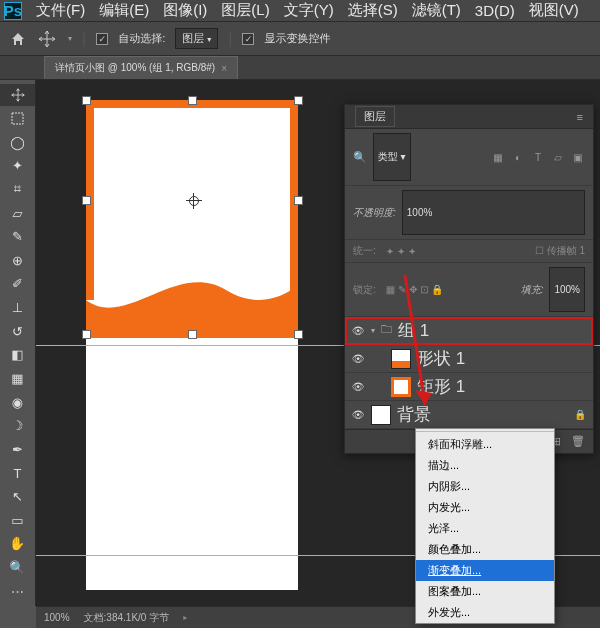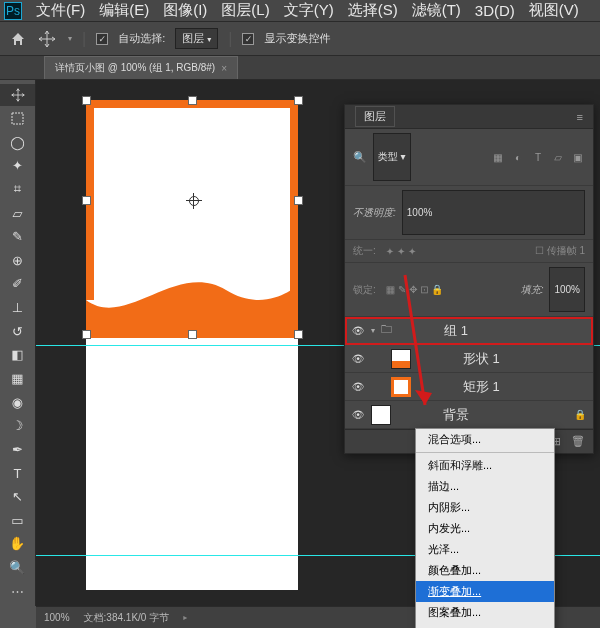--- a/index.html
+++ b/index.html
@@ -1,20 +1,20 @@
 <!DOCTYPE html>
 <html><head>
 <meta charset="utf-8">
 <style>
 * { margin: 0; padding: 0; box-sizing: border-box; font-family: "Microsoft YaHei", sans-serif; }
 body { background: #535353; width: 600px; height: 628px; overflow: hidden; position: relative; }
 
 
 .menubar { height: 22px; background: #474747; border-bottom: 1px solid #2a2a2a; display: flex; align-items: center; padding: 0 4px; gap: 2px; }
-.ps-icon { width: 18px; height: 18px; background: #001d26; border: 1px solid #1ca7d4; color: #1ca7d4; font-size: 12px; font-weight: normal; display: flex; align-items: center; justify-content: center; margin-right: 6px; }
+.ps-icon { width: 18px; height: 18px; background: #001d26; border: 1px solid #1ca7d4; color: #1ca7d4; font-size: 15px; font-weight: bold; display: flex; align-items: center; justify-content: center; margin-right: 6px; }
 .menu-item { color: #e8e8e8; font-size: 15px; padding: 2px 6px; cursor: pointer; }
 
 
 .optbar { height: 34px; background: #474747; border-bottom: 1px solid #2a2a2a; display: flex; align-items: center; padding: 0 8px; gap: 10px; }
 .home-icon { width: 20px; height: 20px; color: #ccc; display: flex; align-items: center; justify-content: center; }
 .move-icon { width: 18px; height: 18px; position: relative; }
 .move-icon svg { display: block; }
 .dropdown-caret { color: #999; font-size: 8px; margin-left: 2px; }
 .checkbox { width: 12px; height: 12px; border: 1px solid #999; background: #333; display: inline-flex; align-items: center; justify-content: center; color: #ccc; font-size: 9px; }
 .opt-label { color: #ddd; font-size: 11px; }
@@ -63,21 +63,21 @@
 .opacity-label { color: #bbb; font-size: 10px; font-style: italic; }
 .lock-row { color: #888; font-size: 10px; }
 .layers-list { max-height: 180px; overflow: hidden; }
 .layer { display: flex; align-items: center; height: 28px; padding: 0 6px; gap: 6px; border-bottom: 1px solid #3a3a3a; }
 .layer.group { background: #4a4a4a; }
 .layer.highlighted { outline: 2px solid #d21b1b; outline-offset: -2px; }
 .eye { width: 14px; height: 14px; color: #ddd; font-size: 10px; display: flex; align-items: center; justify-content: center; }
 .layer-thumb { width: 20px; height: 20px; background: #fff; border: 1px solid #222; }
 .layer-thumb.shape1 { background: linear-gradient(#fff 60%, #f26c17 60%); }
 .layer-thumb.shape2 { background: #fff; border: 3px solid #f26c17; }
-.layer-name { color: #ddd; font-size: 13px; margin-left: 46px; }
+.layer-name { color: #ddd; font-size: 17px; }
 .folder-ico { color: #ddd; font-size: 11px; }
 .chev { color: #aaa; font-size: 8px; }
 .lock { margin-left: auto; color: #aaa; font-size: 10px; }
 .panel-footer { height: 24px; background: #3f3f3f; display: flex; align-items: center; justify-content: flex-end; gap: 10px; padding: 0 8px; border-top: 1px solid #2a2a2a; }
 .panel-footer span { color: #aaa; font-size: 11px; }
 .fx-ico.highlighted { outline: 2px solid #d21b1b; padding: 1px 3px; outline-offset: 1px; margin-top: 16px; }
 
 
 .fx-menu { position: absolute; right: 45px; top: 428px; width: 140px; background: #eaeaea; border: 1px solid #888; box-shadow: 2px 2px 8px rgba(0,0,0,0.4); z-index: 50; }
 .fx-item { font-size: 11px; color: #000; padding: 3px 12px; cursor: pointer; }
@@ -260,21 +260,20 @@
     <span>🗑</span>
   </div>
 </div>
 
 <svg class="red-arrow" viewBox="0 0 80 145">
   <path stroke="#d21b1b" stroke-width="3" fill="none" d="M35,5 L55,135"></path>
   <path fill="#d21b1b" d="M55,135 L45,120 L62,123 Z"></path>
 </svg>
 
 <div class="fx-menu">
-  <div class="fx-item">混合选项...</div>
   <div class="fx-sep"></div>
   <div class="fx-item">斜面和浮雕...</div>
   <div class="fx-item">描边...</div>
   <div class="fx-item">内阴影...</div>
   <div class="fx-item">内发光...</div>
   <div class="fx-item">光泽...</div>
   <div class="fx-item">颜色叠加...</div>
   <div class="fx-item selected">渐变叠加...</div>
   <div class="fx-item">图案叠加...</div>
   <div class="fx-item">外发光...</div>

